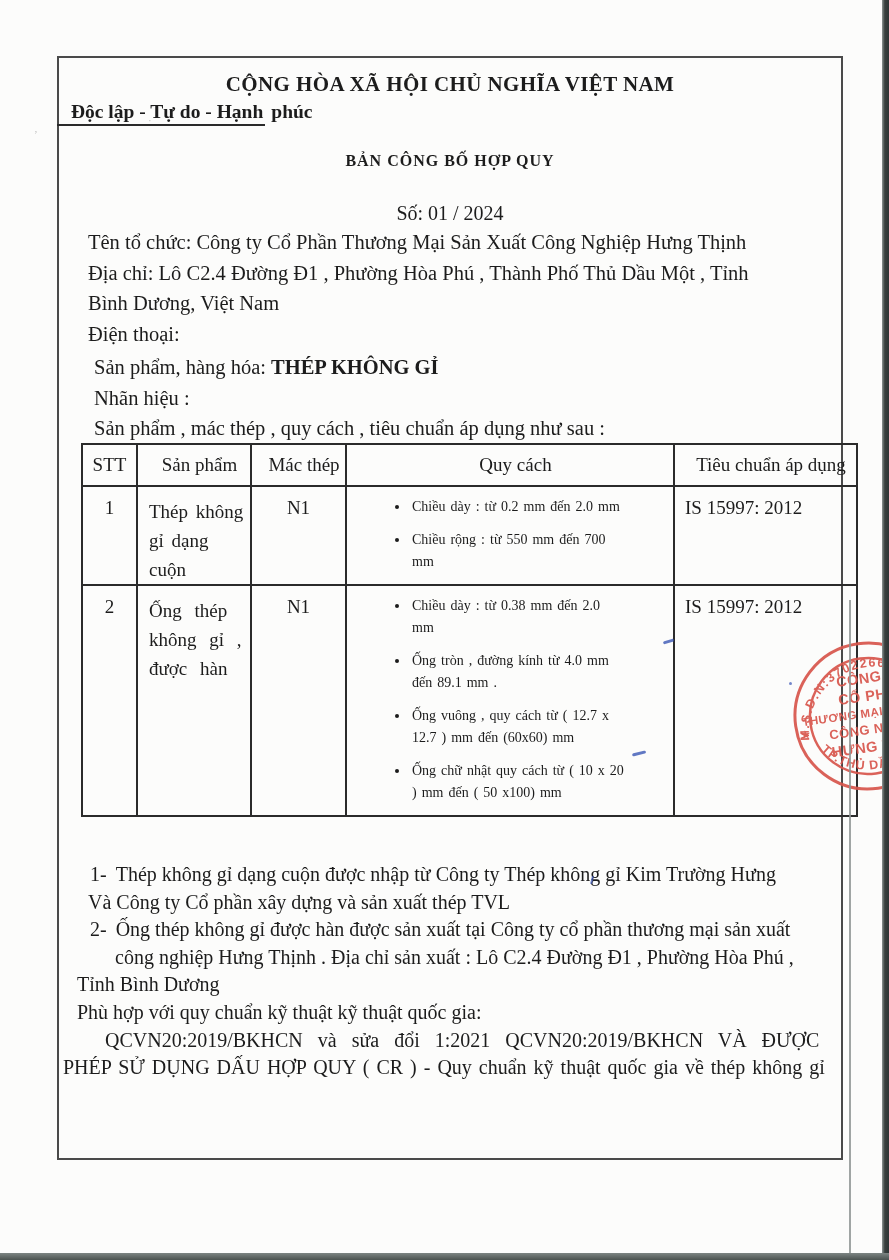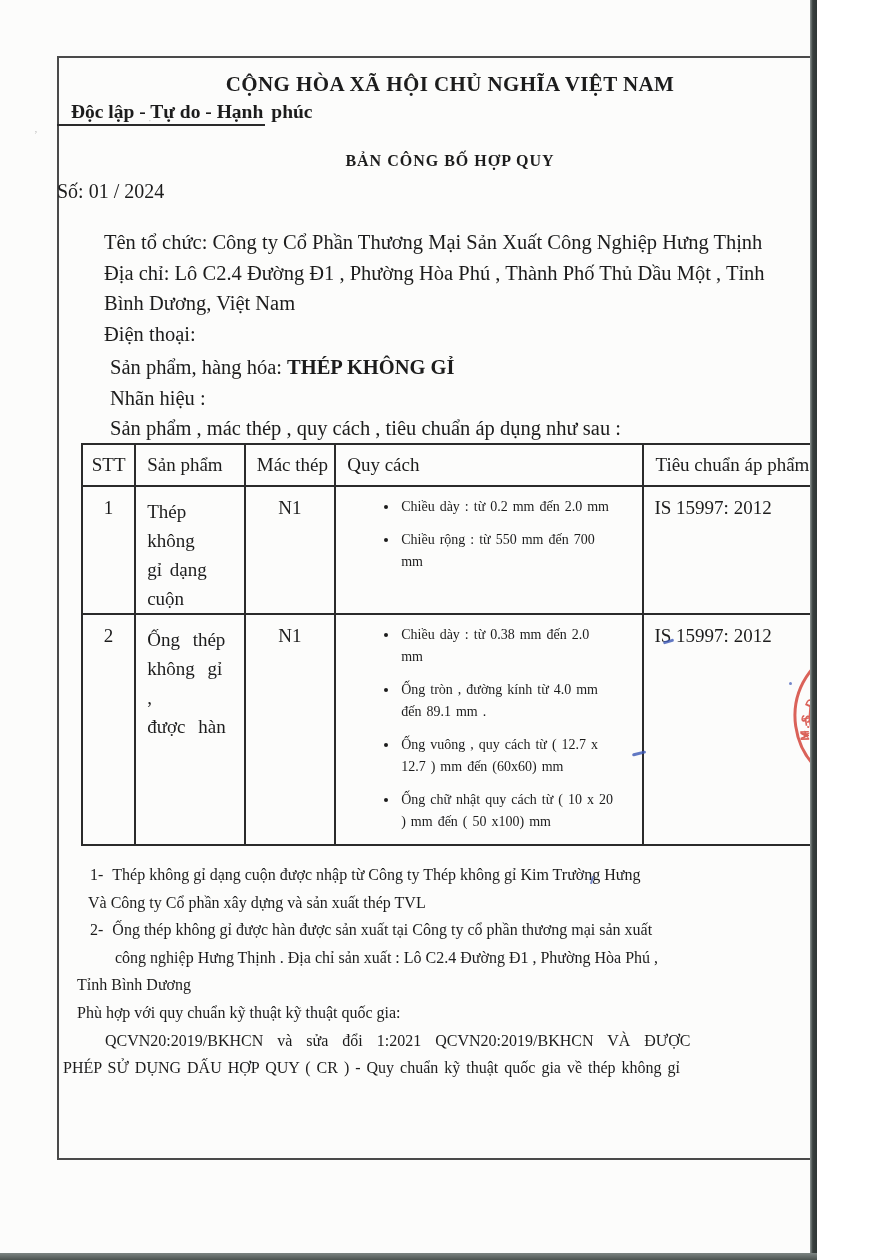--- a/index.html
+++ b/index.html
@@ -1,17 +1,17 @@
 <!DOCTYPE html>
 <html><head>
 <meta charset="utf-8">
 <style>
   html,body{margin:0;padding:0;}
   .screen{
-    position:relative; width:817px; height:1260px; overflow:hidden;
+    position:relative; width:889px; height:1260px; overflow:hidden;
     background:#fcfcfb; font-family:"Liberation Serif", serif; color:#1c1c1c;
   }
   .page-frame{
     position:absolute; left:57px; top:56px; width:782px; height:1100px;
     border:2px solid #4a4a4a; box-sizing:content-box; background:transparent;
   }
   
   .republic{
     position:absolute; left:57px; top:72px; width:786px; text-align:center;
     font-size:21px; font-weight:bold; letter-spacing:.4px;
@@ -20,51 +20,51 @@
     position:absolute; left:57px; top:101px; width:786px; 
     font-size:19.5px; font-weight:bold;
   }
   .motto-main{border-bottom:2px solid #2a2a2a; padding:0 2px 2px 14px;}
   .motto-tail{margin-left:6px;}
   .doc-title{
     position:absolute; left:57px; top:152px; width:786px; text-align:center;
     font-size:16px; font-weight:bold; letter-spacing:1px;
   }
   .doc-number{
-    position:absolute; left:57px; top:180px; width:786px; 
+    position:absolute; left:57px; top:202px; width:786px; text-align:center;
     font-size:20px;
   }
   
-  .info{position:absolute; left:88px; top:227px; width:750px; font-size:20.5px; line-height:30.5px;margin-left:16px;}
+  .info{position:absolute; left:88px; top:227px; width:750px; font-size:20.5px; line-height:30.5px;}
   .info .indent{padding-left:6px;}
   .info .gap{margin-top:3px;}
   .bold{font-weight:bold;}
   
   .products{
     position:absolute; left:63px; top:443px; border-collapse:collapse; table-layout:fixed;margin-left:18px;
   }
   .products th,.products td{
     border:2px solid #2b2b2b; vertical-align:top; font-size:19px; font-weight:normal;
   }
-  .products th{height:40px; vertical-align:middle; text-align:left; padding:0 0 0 11px;}
+  .products th{height:40px; vertical-align:middle; text-align:center; padding:0 0 0 11px;}
   .products th.c{text-align:center; padding:0;}
   td.c-stt{text-align:center; padding-top:10px;}
   td.c-sp{padding:10px 6px 0 11px; white-space:pre-line; line-height:29px;}
   tr.r1 td.c-sp{word-spacing:3px;}
   tr.r2 td.c-sp{word-spacing:8px;}
   td.c-mt{text-align:center; padding-top:10px;}
   td.c-qc{padding:9px 6px 0 0;}
   td.c-qc ul{margin:0; padding-left:63px;}
   td.c-qc li{
     padding-left:2px; margin-bottom:11px; font-size:14px; line-height:22px;
     white-space:pre-line; word-spacing:1.5px;
   }
   td.c-tc{padding:10px 6px 0 10px;}
   
-  .notes{position:absolute; left:63px; top:861px; width:778px; font-size:16px; line-height:27.6px;}
+  .notes{position:absolute; left:63px; top:861px; width:778px; font-size:20px; line-height:27.6px;}
   .nl{white-space:nowrap;}
   .ind-a{padding-left:27px;}
   .ind-b{padding-left:25px;}
   .ind-c{padding-left:52px;}
   .ind-d{padding-left:14px;}
   .ind-e{padding-left:42px; word-spacing:10px;}
   .ind-f{padding-left:0; word-spacing:2px;}
   .nmark{display:inline-block; margin-right:9px;}
   
   .stamp{position:absolute; left:788px; top:638px; width:170px; height:170px; opacity:.92;}
@@ -121,21 +121,21 @@
         <col style="width:95px">
         <col style="width:328px">
         <col style="width:183px">
     </colgroup>
     <tbody>
         <tr>
       <th class="c">STT</th>
       <th>Sản phẩm</th>
       <th>Mác thép</th>
       <th>Quy cách</th>
-      <th>Tiêu chuẩn áp phẩm</th>
+      <th>Tiêu chuẩn áp dụng</th>
     </tr>
     <tr class="r1" style="height:99px">
       <td class="c-stt">1</td>
       <td class="c-sp">Thép không
 gỉ dạng cuộn</td>
       <td class="c-mt">N1</td>
       <td class="c-qc">
         <ul>
           <li>Chiều dày : từ 0.2 mm đến 2.0 mm</li>
           <li>Chiều rộng : từ 550 mm đến 700

